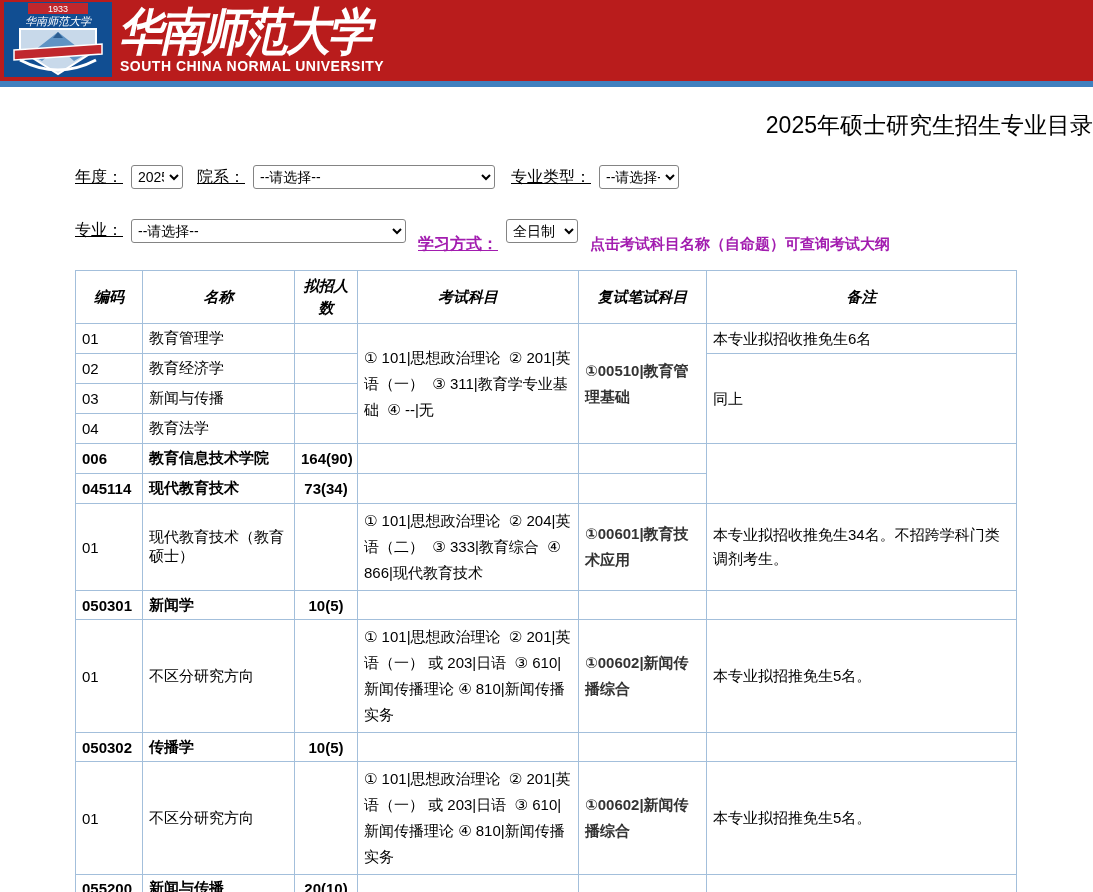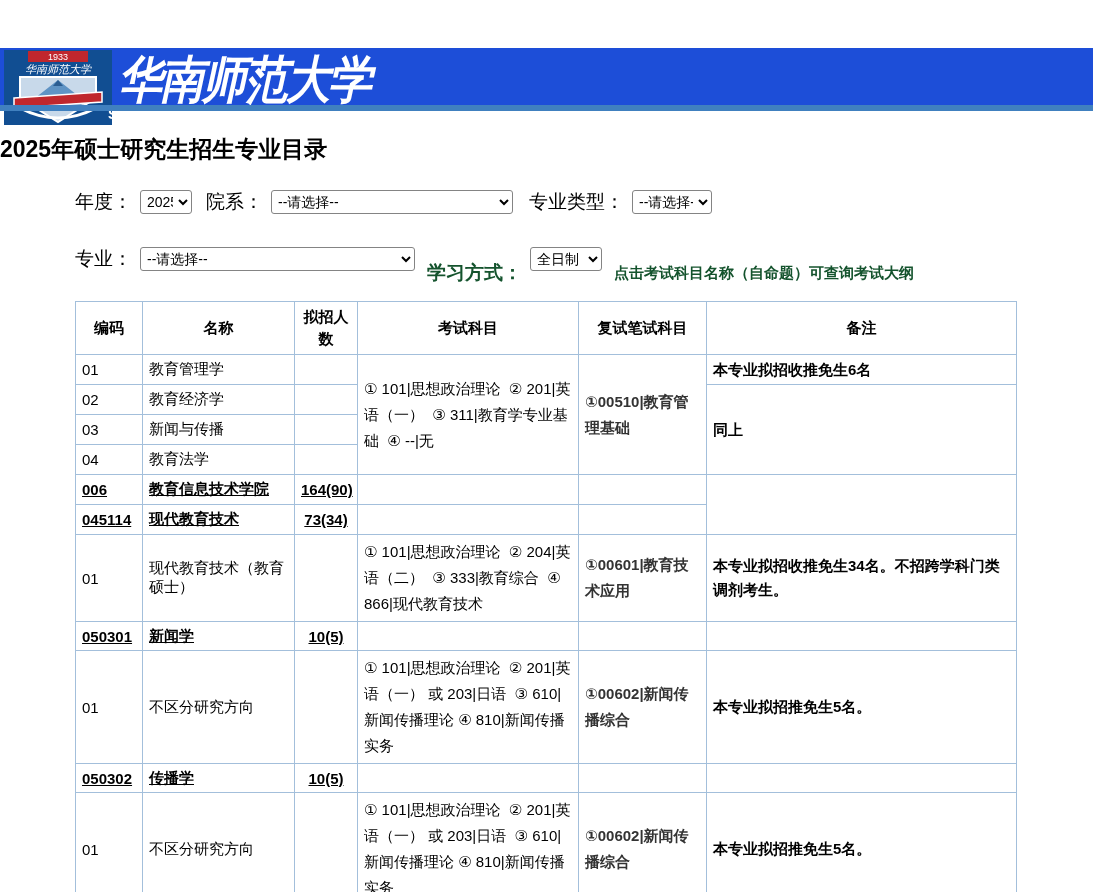--- a/index.html
+++ b/index.html
@@ -1,67 +1,67 @@
 <!DOCTYPE html>
 <html><head>
 <meta charset="utf-8">
 <style>
   * { margin:0; padding:0; box-sizing:border-box; }
   html,body { background:#fff; }
   body { font-family:"Liberation Sans","DejaVu Sans",sans-serif; color:#000; }
   .page { position:relative; width:1093px; height:892px; overflow:hidden; background:#fff; }
 
   
-  .banner { position:relative; width:100%; height:63px; background:#1d4ed8;margin-top:48px; }
+  .banner { position:relative; width:100%; height:87px; background:#b91c1c; }
   .banner-strip { position:absolute; left:0; bottom:0; width:100%; height:6px; background:#4080bf; }
   .logo { position:absolute; left:4px; top:2px; width:108px; height:75px; }
   .brand-cn { position:absolute; left:118px; top:-2px; font-family:"DejaVu Serif","Liberation Serif",serif;
               font-style:italic; font-weight:bold; font-size:44px; color:#fff; letter-spacing:-2px;
               transform:scaleY(1.15); transform-origin:top left; white-space:nowrap; }
-  .brand-en { position:absolute; left:108px; top:58px; font-size:14px; font-weight:bold; color:#fff;
+  .brand-en { position:absolute; left:120px; top:58px; font-size:14px; font-weight:bold; color:#fff;
               letter-spacing:0.5px; white-space:nowrap; }
   .sys-title { position:absolute; left:303px; top:28px; font-size:27px; font-weight:bold; color:#fff;
                font-family:"DejaVu Serif","Liberation Serif",serif; letter-spacing:2px; white-space:nowrap; }
 
   
-  .page-title { margin-top:22px; text-align:left; font-size:23px; font-weight:bold; height:32px; line-height:32px; }
+  .page-title { margin-top:22px; text-align:right; font-size:23px; font-weight:normal; height:32px; line-height:32px; }
 
   
   .filters { margin-left:75px; }
   .frow { display:flex; align-items:center; }
   .frow1 { margin-top:24px; }
   .frow2 { margin-top:17px; }
-  .flabel { font-size:19px; margin-right:8px; white-space:nowrap; }
-  .red { color:#14532d; font-weight:bold;margin-top:28px; }
+  .flabel { font-size:16px; margin-right:8px; white-space:nowrap;text-decoration:underline; }
+  .red { color:#a21caf; font-weight:bold;margin-top:28px; }
   select { height:24px; font-size:14px; font-family:"Liberation Sans","DejaVu Sans",sans-serif;
            border:1px solid #848484; border-radius:3px; background:#fff; padding:0 2px; }
   .sel-year { width:52px; margin-right:14px; }
   .sel-dept { width:242px; margin-right:16px; }
   .sel-type { width:80px; }
   .sel-major { width:275px; margin-right:12px; }
   .sel-mode { width:72px; margin-right:12px; }
   .notice { font-size:15px; white-space:nowrap; }
 
   
   .cat-table { margin:15px 0 0 75px; border-collapse:collapse; table-layout:fixed; width:941px; }
   .cat-table th, .cat-table td { border:1px solid #a3bfdb; font-size:15px; overflow:hidden; }
   .cat-table th { font-weight:bold; text-align:center; padding:2px; line-height:22px; }
   .cat-table td { padding:2px 6px; vertical-align:middle; }
-  tr.hh  { height:53px; }
+  tr.hh  { height:53px;font-style:italic; }
   tr.h30 { height:30px; }
   tr.h29 { height:29px; }
   tr.h28 { height:28px; }
   tr.h82 { height:82px; }
   tr.h118{ height:118px; }
   td.code { text-align:left; }
   td.quota { text-align:center; font-weight:bold; }
-  tr.group td { font-weight:bold;text-decoration:underline; }
+  tr.group td { font-weight:bold; }
   td.exam { color:#000000; line-height:26px; white-space:pre-wrap; padding:4px 6px; }
   td.retest { color:#333; line-height:26px; white-space:pre-wrap;font-weight:bold; }
-  td.note { font-weight:bold; line-height:24px; }
+  td.note { font-weight:normal; line-height:24px; }
 </style>
 </head>
 <body>
 
 <div class="page">
 
   <div class="banner">
     <div class="logo">
       <svg width="108" height="75" viewBox="0 0 108 75" xmlns="http://www.w3.org/2000/svg">
         <rect x="0" y="0" width="108" height="75" fill="#114e92"></rect>

